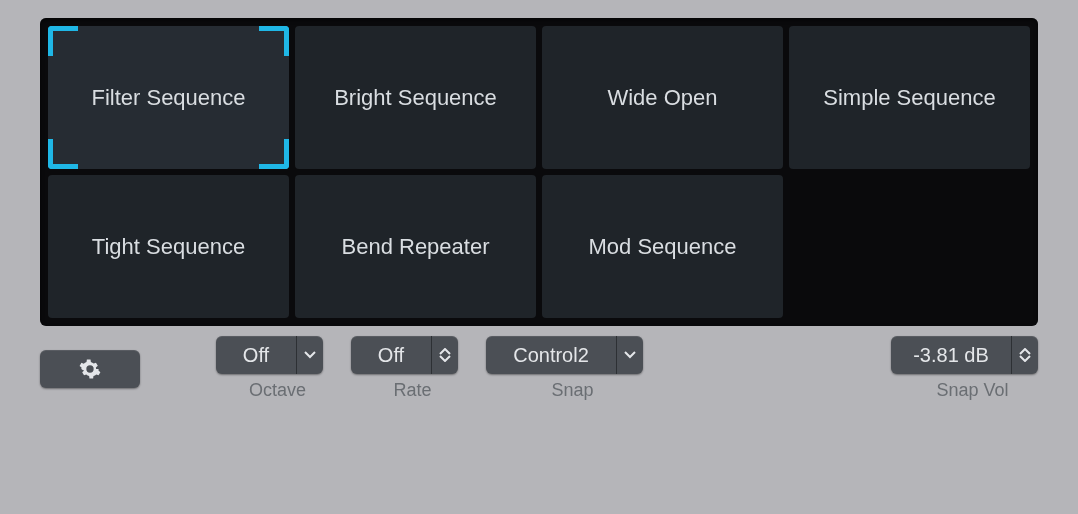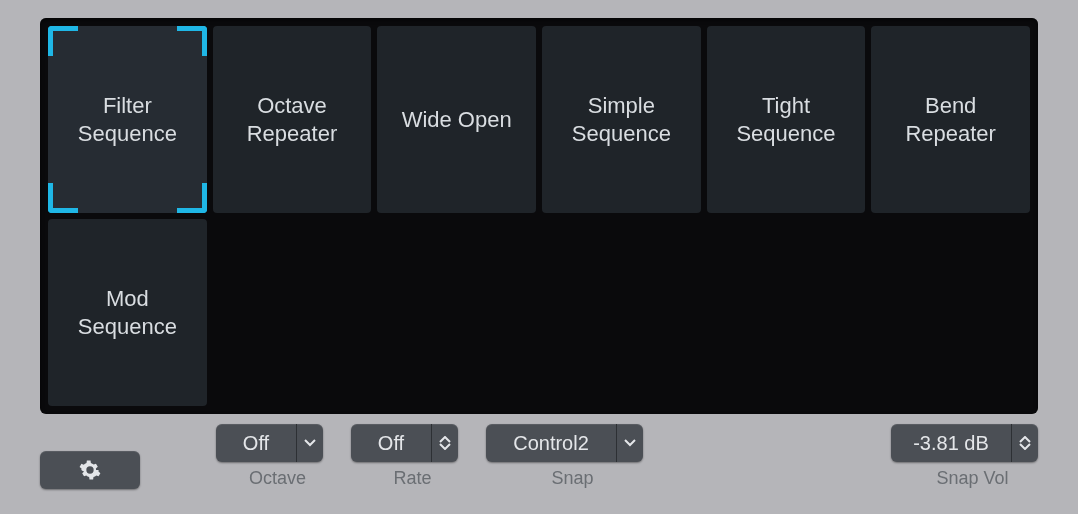--- a/index.html
+++ b/index.html
@@ -13,24 +13,24 @@
   }
   .panel {
     margin: 0 40px;
     background: #0a0a0c;
     border-radius: 6px;
     padding: 8px;
     box-shadow: inset 0 2px 4px rgba(0,0,0,0.6);
   }
   .pad-grid {
     display: grid;
-    grid-template-columns: repeat(6, 1fr);
+    grid-template-columns: repeat(4, 1fr);
     grid-template-rows: repeat(2, 1fr);
     gap: 6px;
-    height: 380px;
+    height: 292px;
   }
   .pad {
     background: #1f2429;
     border-radius: 4px;
     display: flex;
     align-items: center;
     justify-content: center;
     color: #d9dde1;
     font-size: 22px;
     font-weight: 400;
@@ -52,21 +52,21 @@
     height: 30px;
     border: 5px solid #1fb7e6;
   }
   .sel .tl { top: 0; left: 0; border-right: none; border-bottom: none; border-top-left-radius: 4px; }
   .sel .tr { top: 0; right: 0; border-left: none; border-bottom: none; border-top-right-radius: 4px; }
   .sel .bl { bottom: 0; left: 0; border-right: none; border-top: none; border-bottom-left-radius: 4px; }
   .sel .br { bottom: 0; right: 0; border-left: none; border-top: none; border-bottom-right-radius: 4px; }
 
   .toolbar {
     display: flex;
-    align-items: flex-end;
+    align-items: center;
     gap: 28px;
     margin: 10px 40px 0 40px;
   }
   .tool-item {
     display: flex;
     flex-direction: column;
     align-items: center;
   }
   .tool-item .label {
     color: #6a6e73;
@@ -126,21 +126,21 @@
           <span class="tr"></span>
           <span class="bl"></span>
           <span class="br"></span>
       </div>
       <span>Filter Sequence</span>
     </div>
 
 
     <div class="pad">
 
-      <span>Octave Repeater</span>
+      <span>Bright Sequence</span>
     </div>
 
     <div class="pad">
 
       <span>Wide Open</span>
     </div>
 
     <div class="pad">
 
       <span>Simple Sequence</span>

